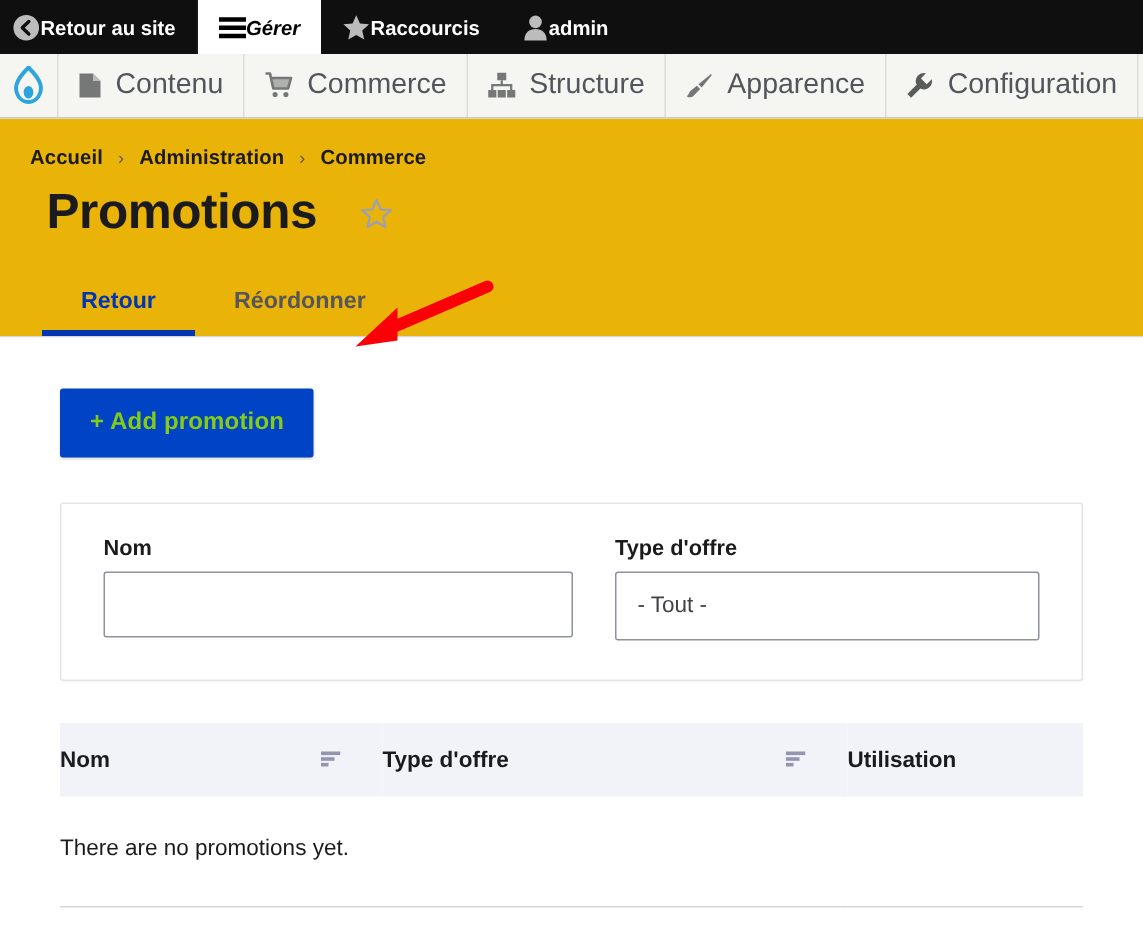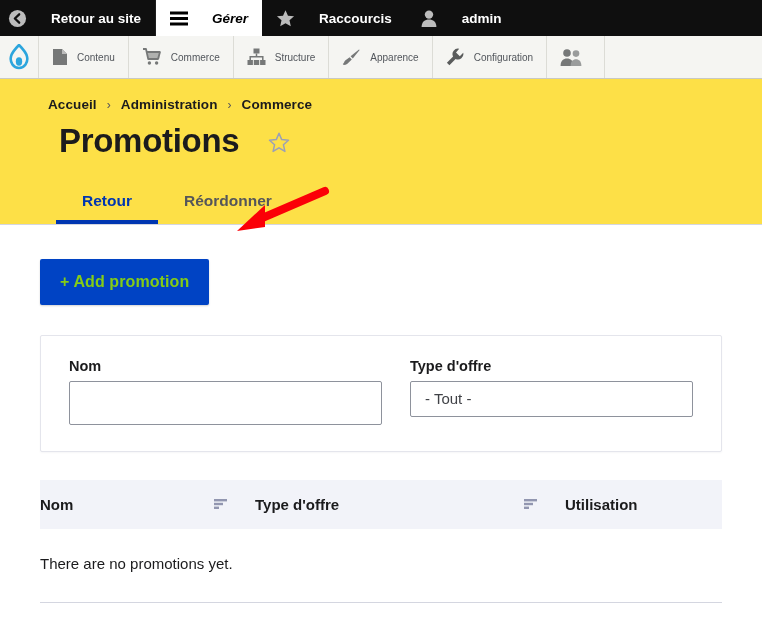--- a/index.html
+++ b/index.html
@@ -21,21 +21,21 @@
     height: 36px;
     background: #0f0f0f;
     display: flex;
     align-items: stretch;
     position: relative;
     z-index: 20;
   }
   .tb-item {
     display: flex;
     align-items: center;
-    gap: 24px;
+    gap: 0;
     padding: 0 14px;
     color: #ffffff;
     font-size: 13.5px;
     font-weight: bold;
     white-space: nowrap;
     cursor: pointer;
     border-right: 1px solid #1e1e1e;
     justify-content: space-between;
   }
   .tb-item.home { padding-left: 8px; }
@@ -73,33 +73,33 @@
     align-items: center;
     justify-content: center;
     border-right: 1px solid #dcdcd6;
     flex: none;
   }
   .am-item {
     display: flex;
     align-items: center;
     gap: 9px;
     padding: 0 13px;
-    font-size: 10px;
+    font-size: 19px;
     color: #52565c;
     white-space: nowrap;
     border-right: 1px solid #dcdcd6;
     cursor: pointer;
     flex: none;
   }
   .am-item .ico { color: #767878; }
 
   
   .page-header {
-    background: #fde047;
-    padding: 18px 40px 0 48px;
+    background: #eab308;
+    padding: 18px 40px 0 20px;
   }
   .breadcrumb {
     display: flex;
     align-items: center;
     gap: 10px;
     font-size: 13.5px;
     font-weight: bold;
     color: #1b1b1d;
     letter-spacing: .1px;
   }
@@ -221,21 +221,21 @@
     border-radius: 2px;
     background: #ffffff;
     padding: 0 12px;
     font-size: 14.5px;
     color: #1b1b1d;
     font-family: "Liberation Sans", sans-serif;
     box-sizing: border-box;
     outline: none;
   }
   .select-input {
-    height: 36px;
+    height: 46px;
     border: 1px solid #8e929c;
     border-radius: 2px;
     background: #ffffff;
     padding: 0 14px;
     font-size: 15px;
     color: #404247;
     display: flex;
     align-items: center;
     box-sizing: border-box;
     cursor: pointer;

